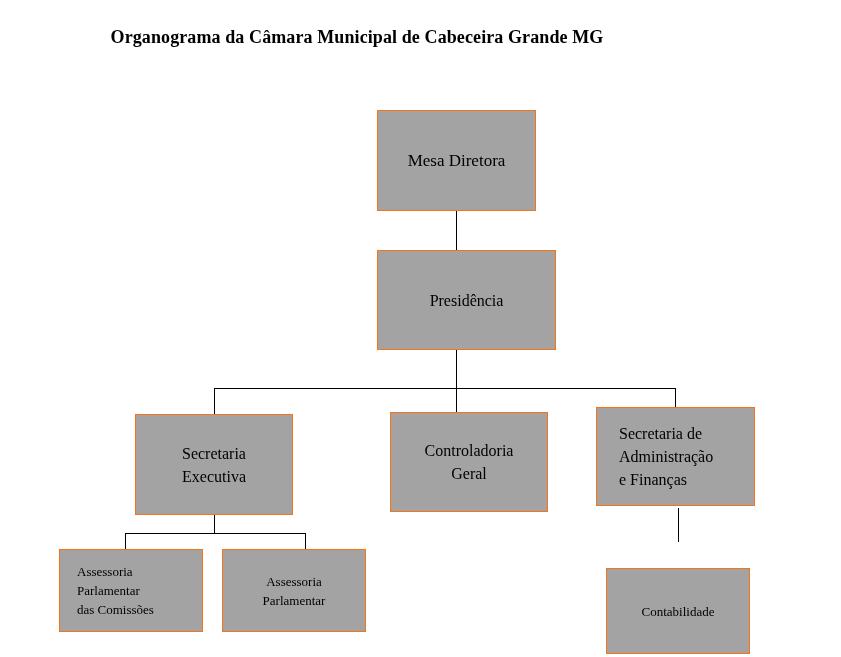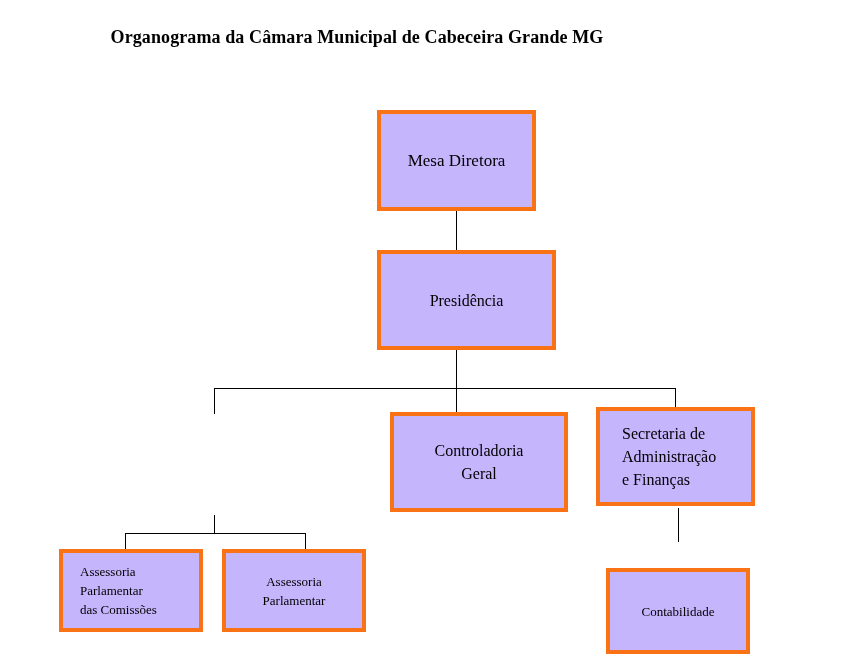--- a/index.html
+++ b/index.html
@@ -33,22 +33,22 @@
     font-size: 18px;
     font-weight: bold;
     letter-spacing: 0.1px;
     line-height: 22px;
     white-space: nowrap;
   }
 
   .node {
     position: absolute;
     box-sizing: border-box;
-    border: 4px solid #f97316;
-    background: #c4b5fd;
+    border: 1px solid #f97316;
+    background: #a3a3a3;
     display: flex;
     align-items: center;
     overflow: hidden;
   }
   .node .node-label {
     display: block;
     width: 100%;
     white-space: pre-line;
   }
 
@@ -100,22 +100,26 @@
   <div class="connector v" style="left:678px; top:508px; height:34px;"></div>
 
   <div class="node center t-lg" style="left:377px; top:110px; width:159px; height:101px;">
     <span class="node-label">Mesa Diretora</span>
   </div>
 
   <div class="node center t-md" style="left:377px; top:250px; width:179px; height:100px;">
     <span class="node-label">Presidência</span>
   </div>
 
+  <div class="node center t-md" style="left:135px; top:414px; width:158px; height:101px;">
+    <span class="node-label">Secretaria
+Executiva</span>
+  </div>
 
-  <div class="node center t-md" style="left:390px; top:412px; width:178px; height:100px;">
+  <div class="node center t-md" style="left:390px; top:412px; width:158px; height:100px;">
     <span class="node-label">Controladoria
 Geral</span>
   </div>
 
   <div class="node lefty t-md" style="left:596px; top:407px; width:159px; height:99px; padding-left:22px;">
     <span class="node-label">Secretaria de
 Administração
 e Finanças</span>
   </div>
 

